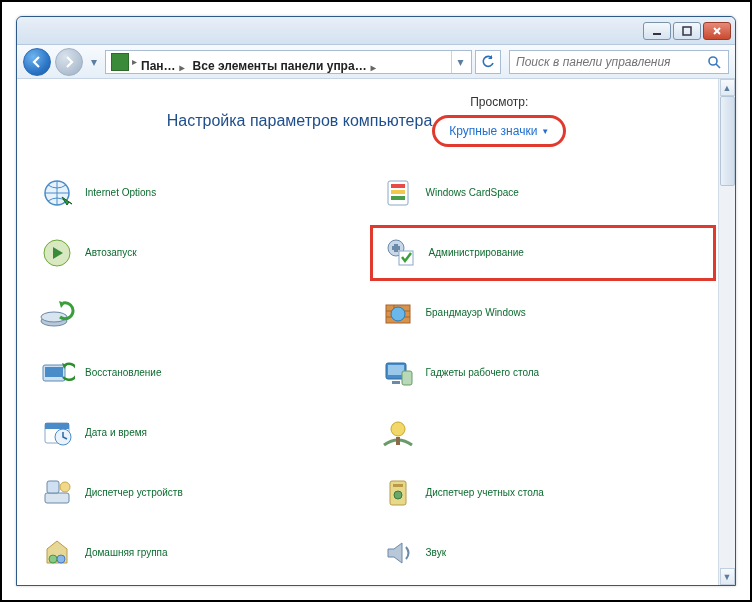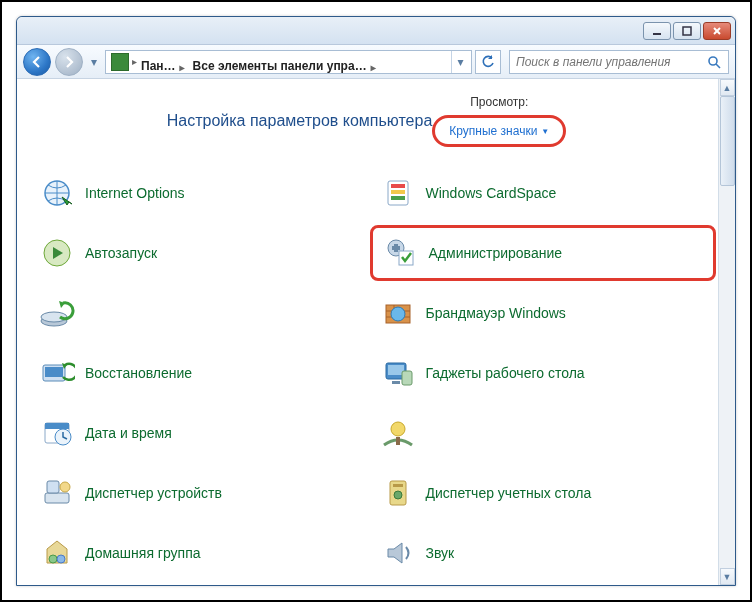--- a/index.html
+++ b/index.html
@@ -26,23 +26,23 @@
     .content-wrap { flex:1; display:flex; overflow:hidden; }
     .content { flex:1; padding: 16px 10px 0 20px; overflow:hidden; }
     .header-row { display:flex; justify-content:center; align-items:center; margin-bottom:22px; padding-right:12px;}
     .header-title { color:#1f4e8c; font-size:16px; }
     .view-row { display:flex; align-items:center; gap:6px; font-size:12px;flex-direction:column; }
     .view-label { color:#333; }
     .view-link { color:#1f6fd0; cursor:pointer; border:3px solid #e03a2f; border-radius:16px; padding:6px 14px; display:flex; align-items:center; gap:4px;}
     .view-link .tri{font-size:8px;color:#1f6fd0;}
     .grid { display:grid; grid-template-columns: 1fr 1fr; column-gap: 10px; row-gap: 12px; }
     .item { display:flex; align-items:center; gap:10px; cursor:pointer; padding:4px 2px; min-height:48px;}
-    .item.highlight{border:3px solid #e03a2f; border-radius:8px; padding:6px 10px; margin:-4px -8px; background:#fff;}
+    .item.highlight{border:3px solid #e03a2f; border-radius:0; padding:6px 10px; margin:-4px -8px; background:#fff;}
     .icon32 { width:36px; height:36px; flex-shrink:0; display:flex; align-items:center; justify-content:center; }
-    .label { color:#0c6b2f; font-size:14px; line-height:1.2; max-width:220px;}
+    .label { color:#0c6b2f; font-size:10px; line-height:1.2; max-width:220px;}
     .scrollbar { width:17px; background:#eef2f6; border-left:1px solid #d2dde8; display:flex; flex-direction:column; align-items:center; }
     .sb-btn{width:15px;height:17px;background:linear-gradient(#f7fafd,#e1e9f2);border:1px solid #c1cfdf;display:flex;align-items:center;justify-content:center;color:#5a7da2;font-size:9px;cursor:pointer;}
     .sb-track{flex:1;position:relative;width:15px;}
     .sb-thumb{position:absolute;left:0;right:0;top:0;height:90px;background:linear-gradient(90deg,#eaf1f8,#cfdceb);border:1px solid #b4c5d8;border-radius:2px;cursor:pointer;}
   </style>
 </head>
 <body>
 
 <div class="outer-frame">
 <div class="window">

